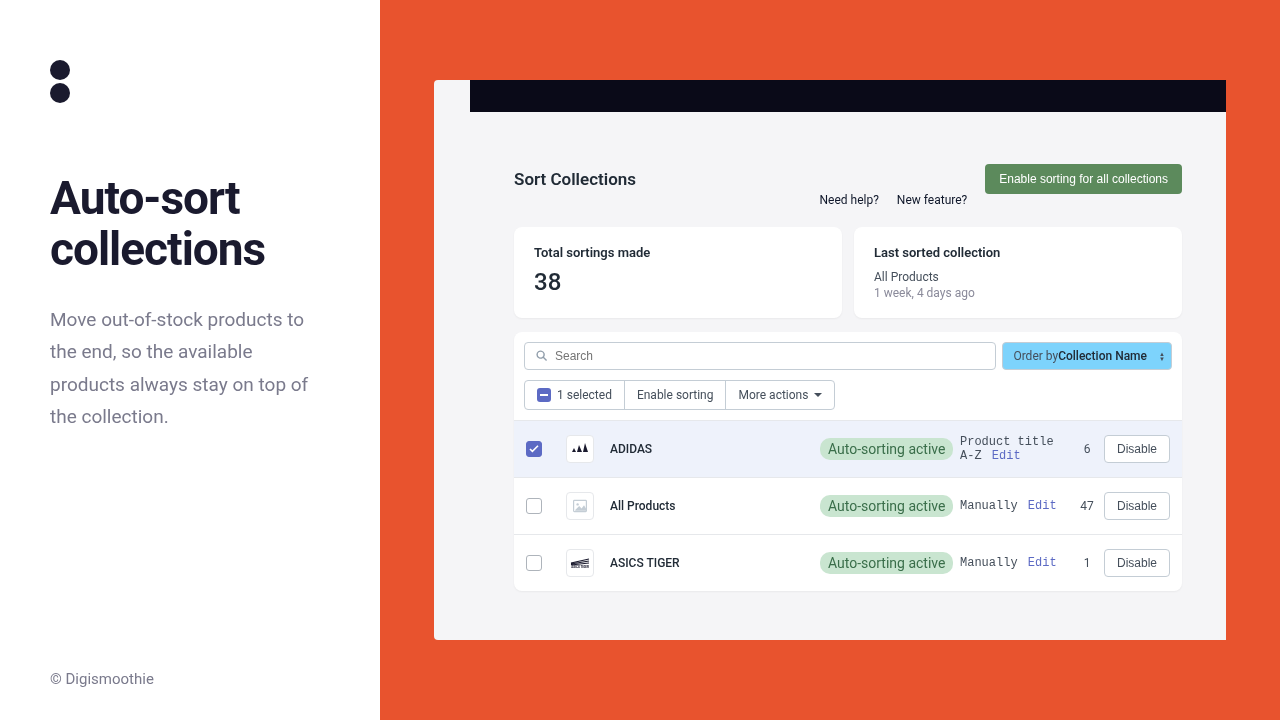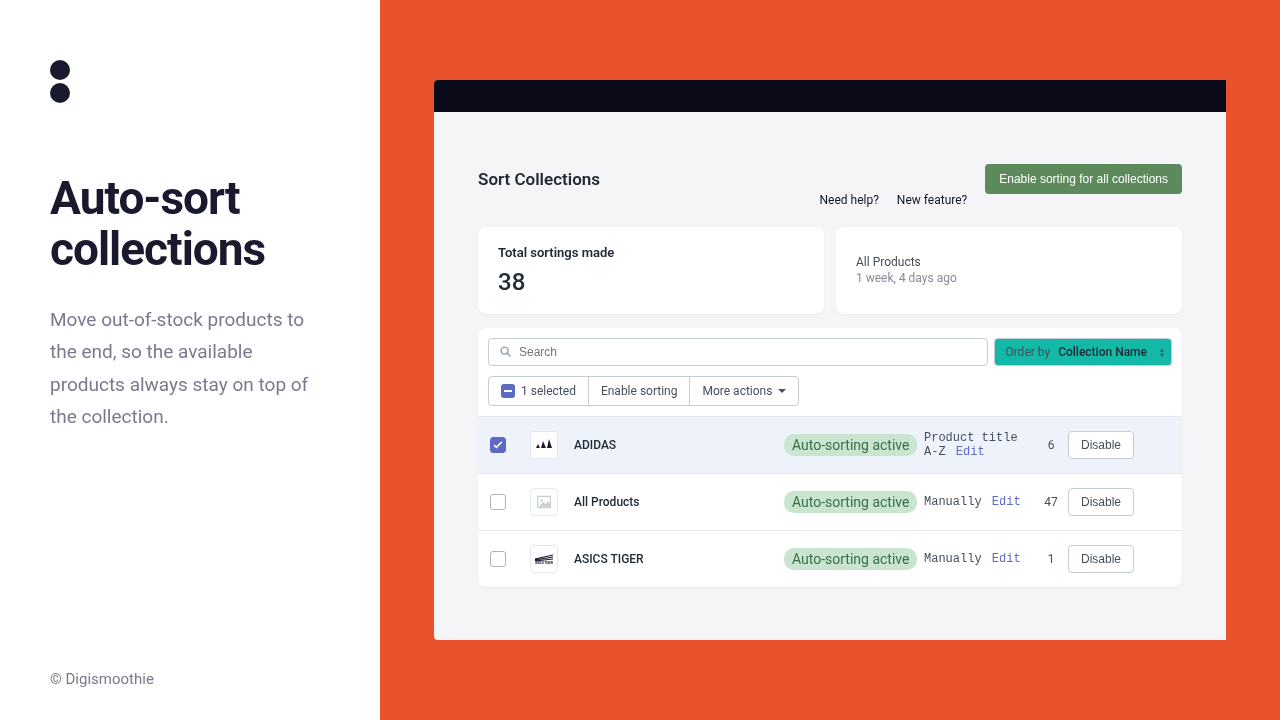--- a/index.html
+++ b/index.html
@@ -4,40 +4,40 @@
 <style>
 * { margin: 0; padding: 0; box-sizing: border-box; }
 body { font-family: -apple-system, BlinkMacSystemFont, 'Segoe UI', Roboto, sans-serif; width: 1280px; height: 720px; display: flex; background: #fff; overflow: hidden; }
 .left-panel { width: 380px; padding: 60px 50px 40px 50px; display: flex; flex-direction: column; position: relative; }
 .logo { display: flex; flex-direction: column; gap: 3px; margin-bottom: 70px; }
 .logo-circle { width: 20px; height: 20px; background: #1a1a2e; border-radius: 50%; }
 .heading { font-size: 46px; font-weight: 700; line-height: 1.1; color: #1a1a2e; letter-spacing: -1px; margin-bottom: 30px; }
 .description { font-size: 19px; line-height: 1.7; color: #7a7a8c; font-weight: 400; }
 .footer { position: absolute; bottom: 32px; left: 50px; font-size: 15px; color: #7a7a8c; }
 .right-panel { flex: 1; background: #e8532e; padding: 80px 0 80px 54px; overflow: hidden; }
-.app-window { width: 792px; height: 560px; background: #f5f5f7; border-radius: 4px 0 0 4px; overflow: hidden; }
+.app-window { width: 792px; height: 560px; background: #f5f5f7; border-radius: 4px 0 0 4px; overflow: hidden; padding-left: 36px; }
 .app-topbar { height: 32px; background: #0a0a18; }
 .app-content { padding: 38px 44px 20px 44px; }
 .page-header { display: flex; align-items: center; margin-bottom: 20px; }
 .page-title { font-size: 17px; font-weight: 600; color: #212b36; }
 .header-actions { margin-left: auto; display: flex; align-items: center; gap: 18px; }
 .header-link { font-size: 12px; color: #0f172a; cursor: pointer; margin-top: 43px; }
 .btn-primary { background: #5c8a5c; color: #fff; border: none; padding: 8px 14px; border-radius: 4px; font-size: 12px; cursor: pointer; }
 .stats-row { display: flex; gap: 12px; margin-bottom: 14px; }
 .stat-card { flex: 1; background: #fff; border-radius: 8px; padding: 18px 20px; box-shadow: 0 1px 2px rgba(0,0,0,0.05); }
 .stat-label { font-size: 13px; font-weight: 600; color: #212b36; margin-bottom: 8px; }
 .stat-value { font-size: 24px; font-weight: 500; color: #212b36; }
 .last-name { font-size: 12px; color: #454f5b; margin-bottom: 2px; margin-top: 10px; }
 .last-time { font-size: 12px; color: #8a8a9a; }
 .table-card { background: #fff; border-radius: 8px; box-shadow: 0 1px 2px rgba(0,0,0,0.05); }
 .table-controls { padding: 10px 10px 10px 10px; display: flex; gap: 6px; }
 .search-box { flex: 1; display: flex; align-items: flex-start; border: 1px solid #c4cdd5; border-radius: 4px; padding: 6px 10px; gap: 6px; color: #919eab; }
 .search-icon { width: 14px; height: 14px; }
 .search-input { border: none; outline: none; font-size: 12px; flex: 1; color: #454f5b; }
-.order-select { border: 1px solid #c4cdd5; border-radius: 4px; padding: 6px 24px 6px 10px; font-size: 12px; color: #454f5b; background: #14b8a6; position: relative; display: flex; align-items: center; gap: 8px; }
+.order-select { border: 1px solid #c4cdd5; border-radius: 4px; padding: 6px 24px 6px 10px; font-size: 12px; color: #454f5b; background: #7dd3fc; position: relative; display: flex; align-items: center; gap: 0; }
 .order-select .strong { font-weight: 500; color: #212b36; }
 .sort-arrows { position: absolute; right: 6px; display: flex; flex-direction: column; font-size: 6px; line-height: 5px; }
 .bulk-bar { display: flex; align-items: center; padding: 0 10px 10px 10px; }
 .bulk-group { display: flex; border: 1px solid #c4cdd5; border-radius: 4px; overflow: hidden; }
 .bulk-item { padding: 7px 12px; font-size: 12px; color: #454f5b; border-right: 1px solid #c4cdd5; display: flex; align-items: center; gap: 6px; cursor: pointer; }
 .bulk-item:last-child { border-right: none; }
 .bulk-check { width: 14px; height: 14px; border-radius: 3px; background: #5c6ac4; display: flex; align-items: center; justify-content: center; }
 .bulk-check-line { width: 8px; height: 2px; background: #fff; }
 .caret-down { width: 0; height: 0; border-left: 4px solid transparent; border-right: 4px solid transparent; border-top: 4px solid #454f5b; }
 .table-row { display: grid; grid-template-columns: 40px 44px 210px 140px 110px 34px 100px; align-items: center; padding: 14px 12px; border-top: 1px solid #e6e8eb; font-size: 12px; }
@@ -80,20 +80,21 @@
           <button class="btn-primary">Enable sorting for all collections</button>
         </div>
       </div>
 
       <div class="stats-row">
         <div class="stat-card">
           <div class="stat-label">Total sortings made</div>
           <div class="stat-value">38</div>
         </div>
         <div class="stat-card">
+          <div class="stat-label">Last sorted collection</div>
           <div class="last-name">All Products</div>
           <div class="last-time">1 week, 4 days ago</div>
         </div>
       </div>
 
       <div class="table-card">
         <div class="table-controls">
           <div class="search-box">
             <svg class="search-icon" viewBox="0 0 20 20" fill="currentColor">
                 <path d="M8 4a4 4 0 100 8 4 4 0 000-8zM2 8a6 6 0 1110.9 3.5l4.3 4.3-1.4 1.4-4.3-4.3A6 6 0 012 8z"></path>

